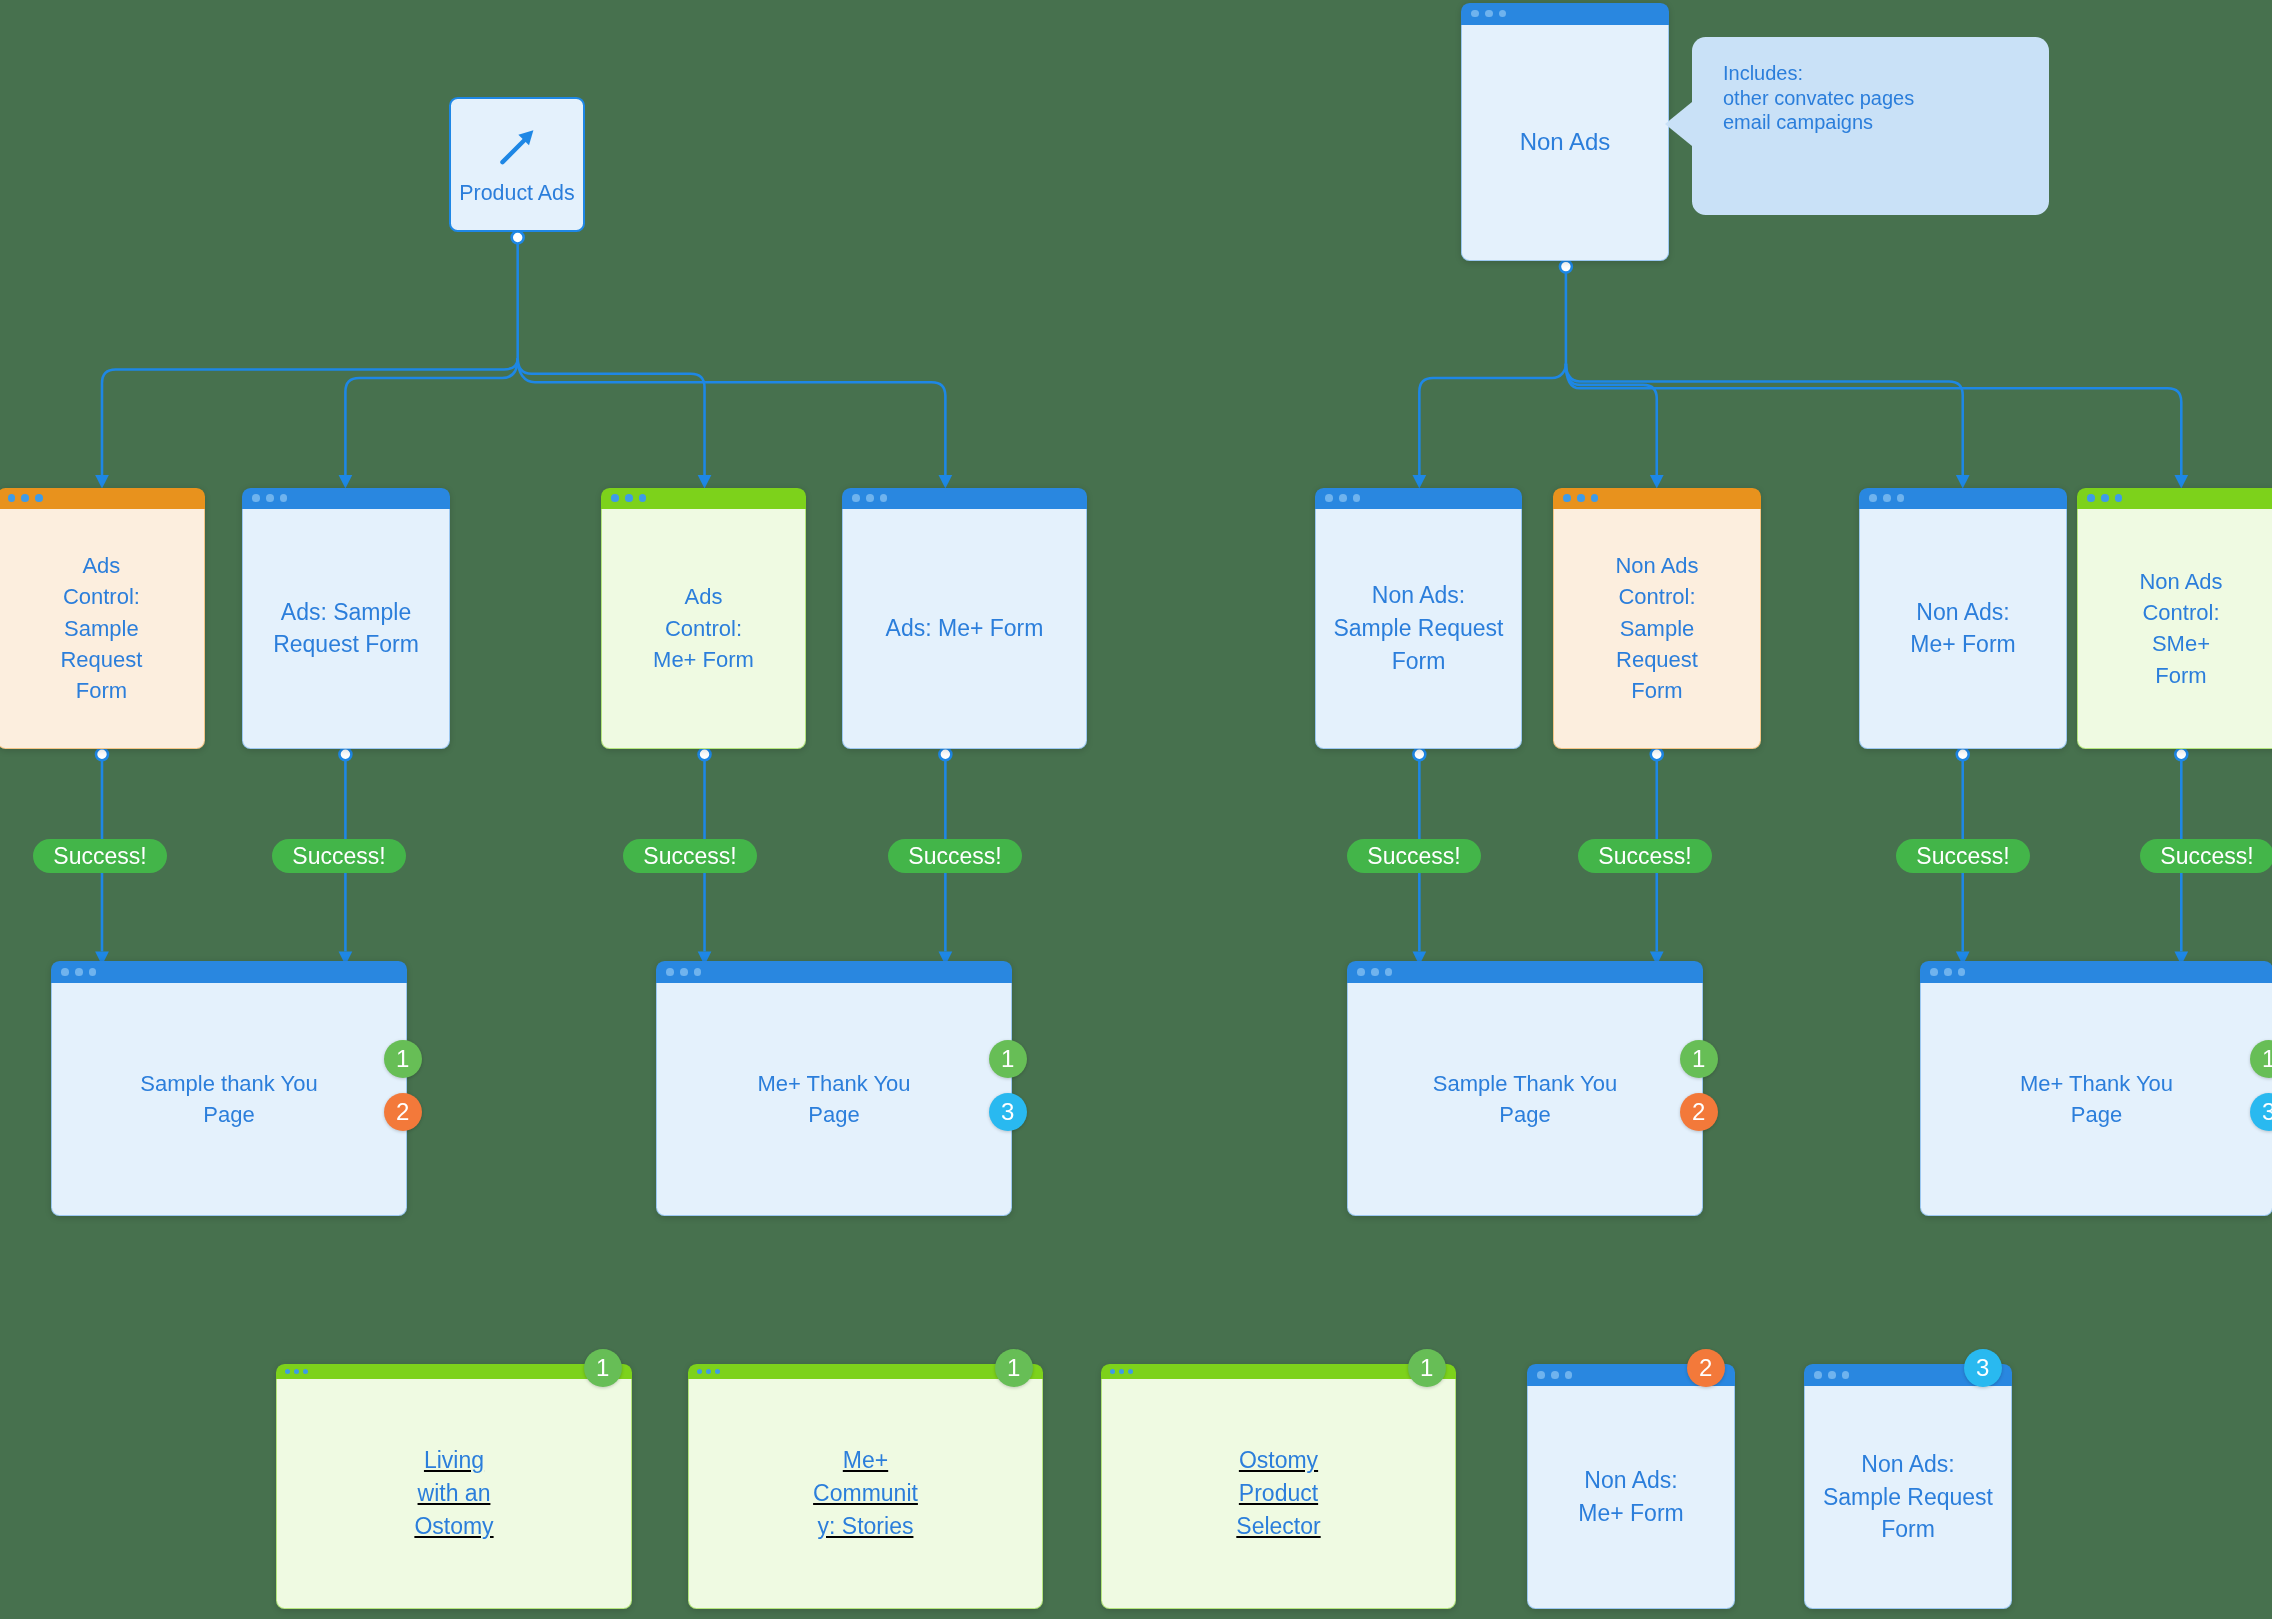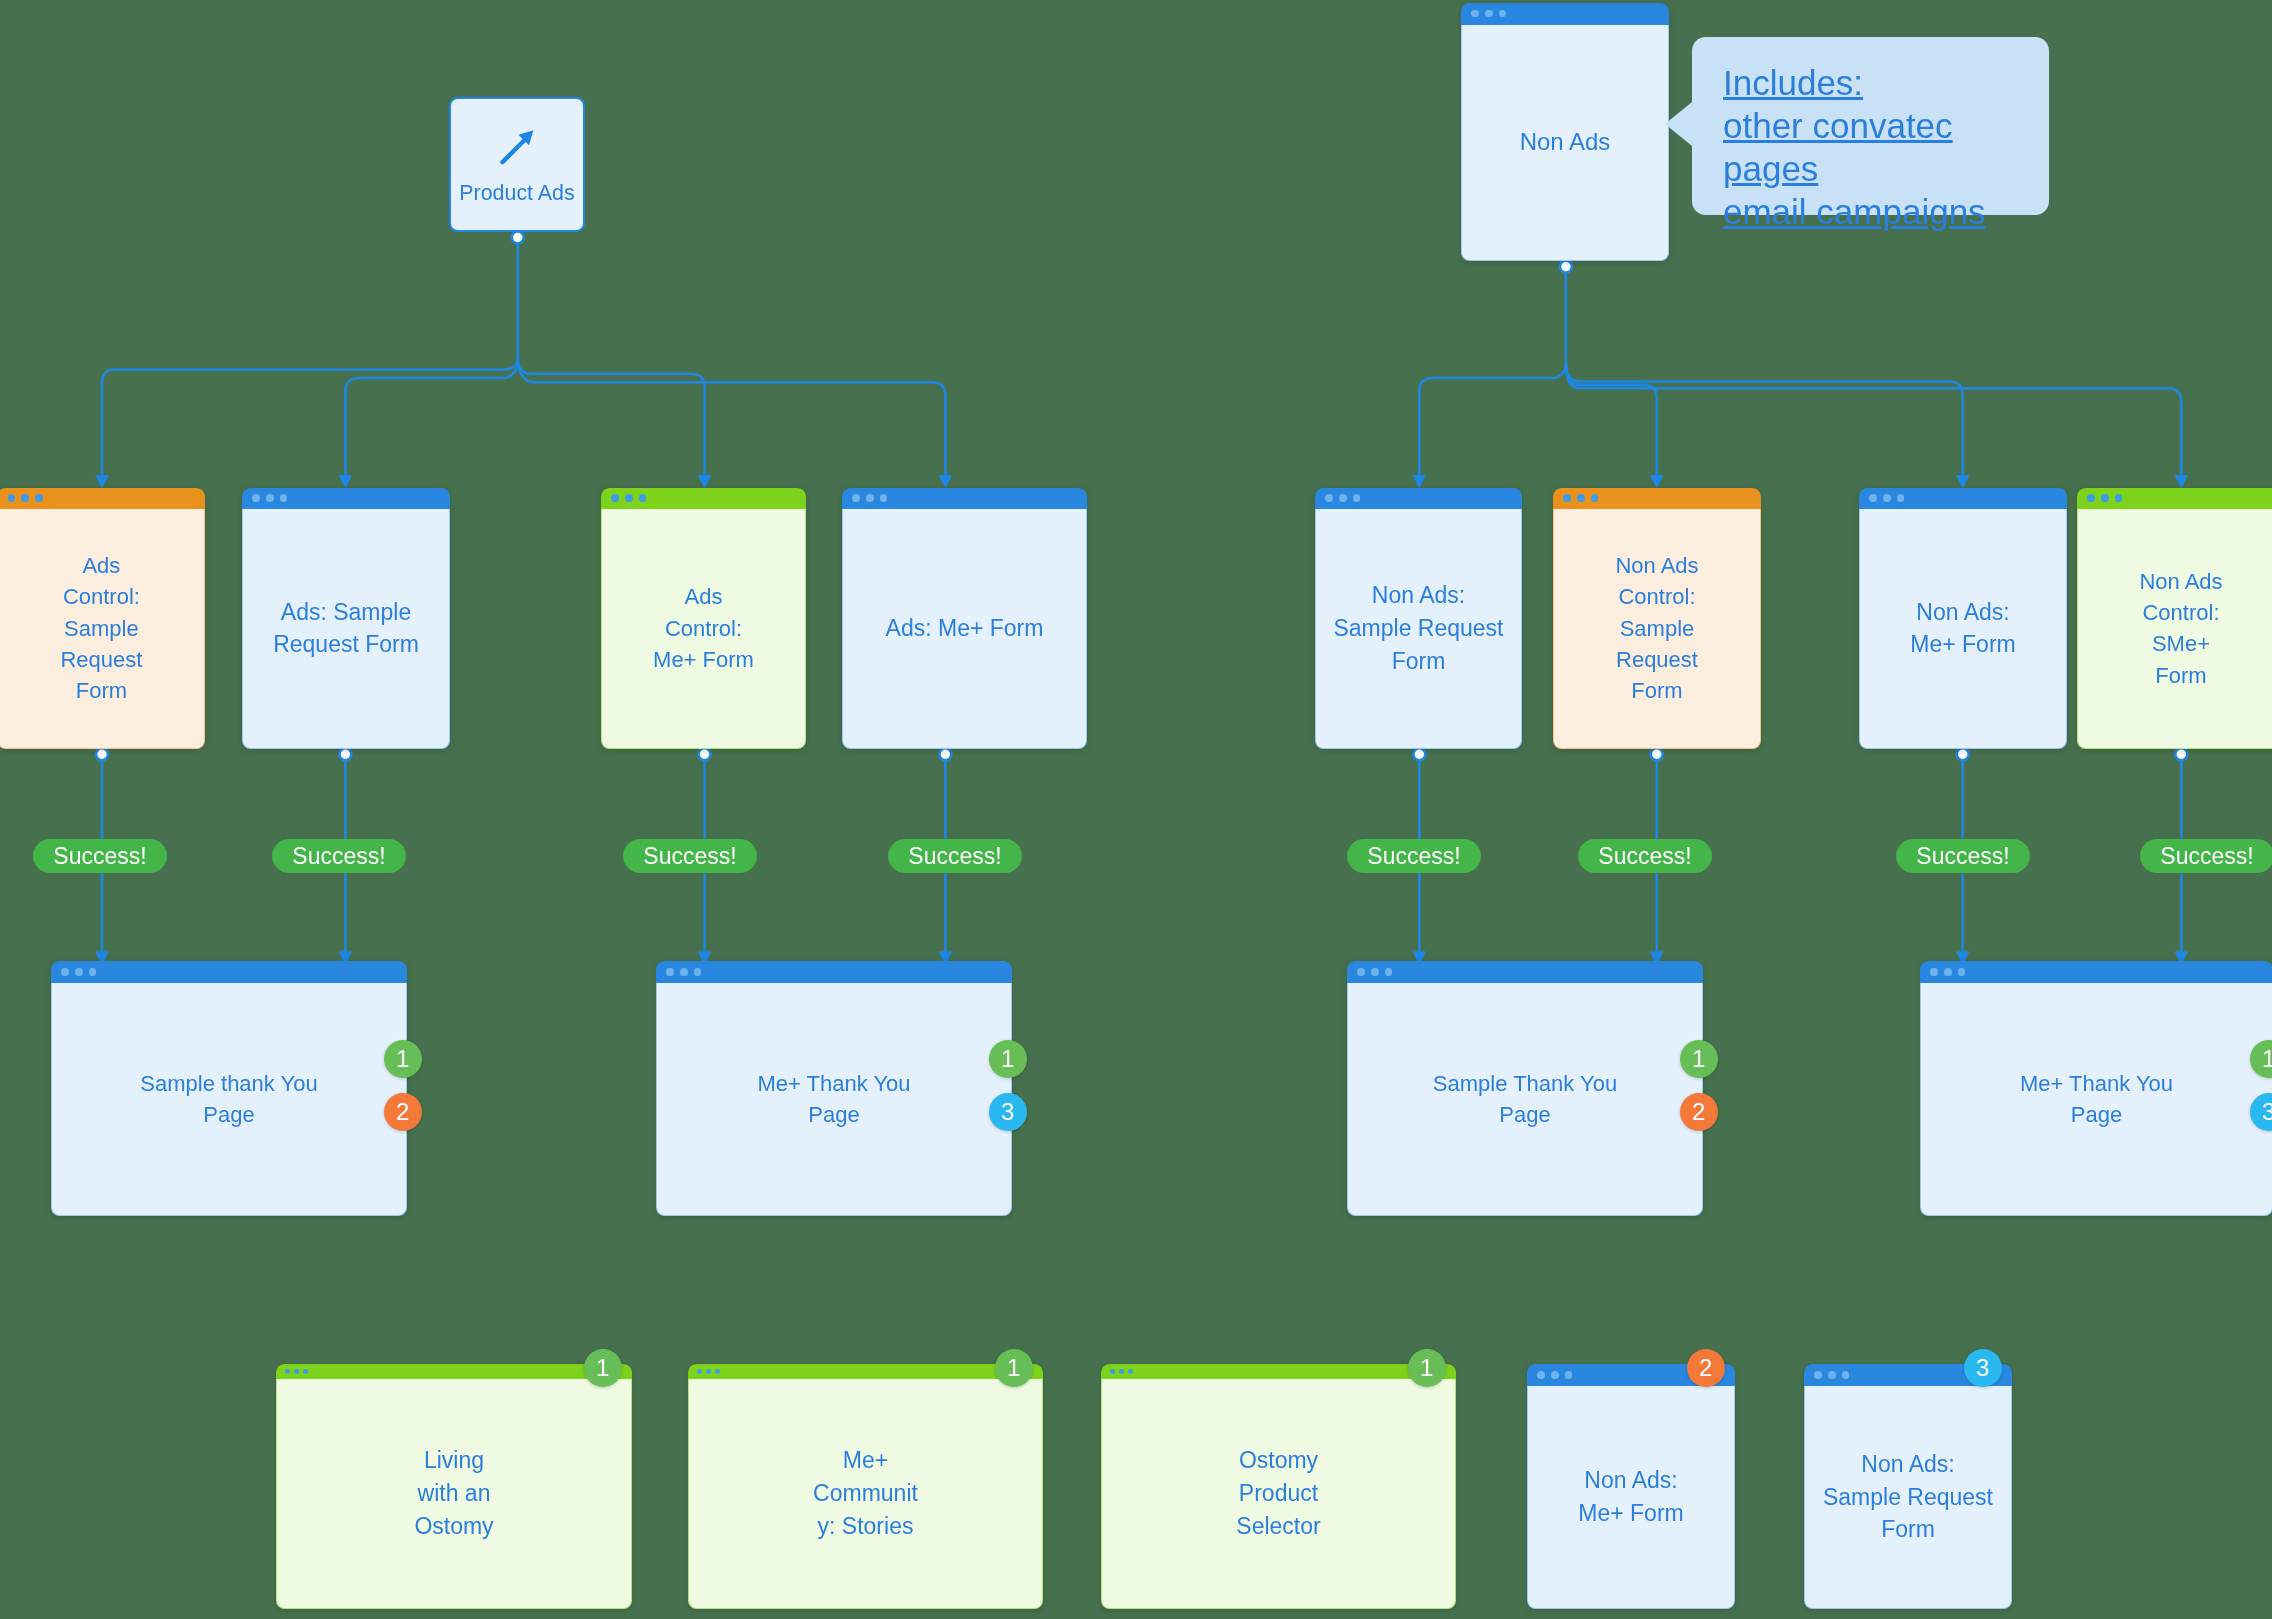--- a/index.html
+++ b/index.html
@@ -14,21 +14,21 @@
   #connector-layer path{stroke:#1E87E5;stroke-width:3;fill:none;}
   #connector-layer polygon{fill:#1E87E5;stroke:none;}
   #connector-layer circle{fill:#ffffff;stroke:#1E87E5;stroke-width:3;}
 
   .win{position:absolute;border-radius:8.6px;z-index:2;box-shadow:0 1.7px 6.9px rgba(0,0,0,0.15);}
   .win-header{position:absolute;left:0;top:0;right:0;border-radius:8.6px 8.6px 0 0;display:flex;align-items:center;}
   .win-body{position:absolute;left:0;right:0;bottom:0;border-radius:0 0 8.6px 8.6px;display:flex;align-items:center;justify-content:center;box-sizing:border-box;}
   .win-label{white-space:pre-line;text-align:center;color:#2B7EDB;font-size:23px;line-height:1.42;}
 
   .h26{height:22px;} .h24{height:20.6px;} .h17{height:14.6px;}
-  .b26{top:22px;} .b24{top:20.6px;} .b17{top:14.6px;}
+  .b26{top:22px;} .b24{top:20.6px;} .b17{top:14.6px;text-decoration:underline;}
 
   .v-blue .win-header{background:#2987E0;}
   .v-blue .win-body{background:#E4F1FC;border:1.7px solid rgba(41,135,224,0.38);border-top:none;}
   .v-orange .win-header{background:#E8921D;}
   .v-orange .win-body{background:#FCEEDE;border:1.7px solid rgba(232,146,29,0.45);border-top:none;}
   .v-green .win-header{background:#7DD21B;}
   .v-green .win-body{background:#EFFAE2;border:1.7px solid rgba(125,210,27,0.5);border-top:none;}
 
   .dots{display:flex;gap:6px;margin-left:10.3px;}
   .dots span{width:7.7px;height:7.7px;border-radius:50%;display:block;}
@@ -52,21 +52,21 @@
   .success-pill{position:absolute;width:134px;height:34px;background:#43B549;border-radius:17px;z-index:3;
     display:flex;align-items:center;justify-content:center;color:#ffffff;font-size:23px;font-weight:500;top:839px;}
 
   #google-ads-node{position:absolute;left:449px;top:97px;width:136px;height:135px;background:#E4F1FC;
      border:2.6px solid #1E87E5;border-radius:8.6px;z-index:2;box-sizing:border-box;
      display:flex;flex-direction:column;align-items:center;justify-content:center;gap:8.6px;}
   #google-ads-node .ga-label{color:#2B7EDB;font-size:21.4px;}
 
   #tooltip{position:absolute;left:1692px;top:37px;width:357px;height:178px;background:#C9E1F7;border-radius:13.7px;z-index:3;
      box-sizing:border-box;padding:24px 26px 0 31px;}
-  #tooltip .tt-line{color:#2B7EDB;font-size:35px;line-height:1.23;text-decoration:underline;}
+  #tooltip .tt-line{color:#2B7EDB;font-size:20px;line-height:1.23;}
   #tooltip .tt-tail{position:absolute;left:-26.6px;top:65px;width:0;height:0;
      border-top:22px solid transparent;border-bottom:22px solid transparent;border-right:27.4px solid #C9E1F7;}
 </style>
 </head>
 <body>
 
 <svg id="connector-layer" width="2273" height="1620" viewBox="0 0 2652 1890">
 
   <g>
     <path d="M604,284 L604,418"></path>

